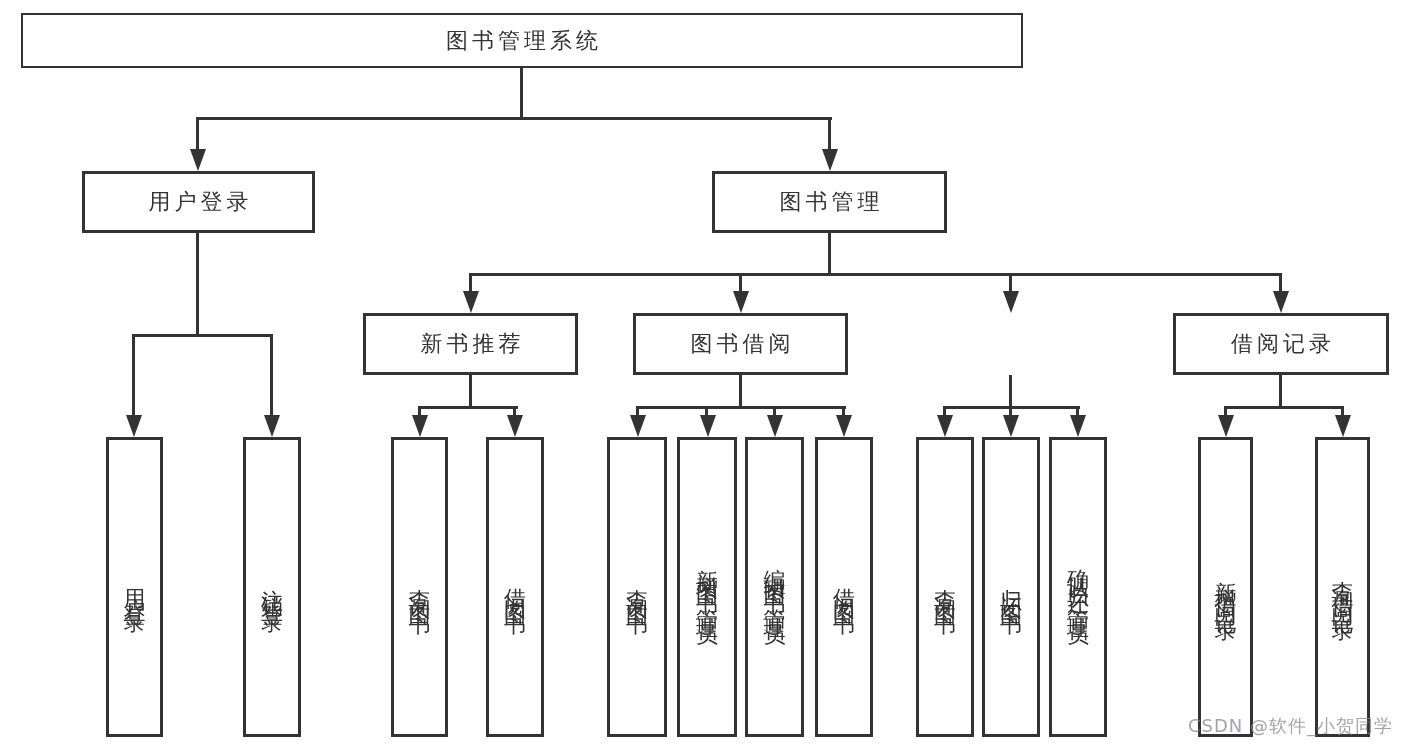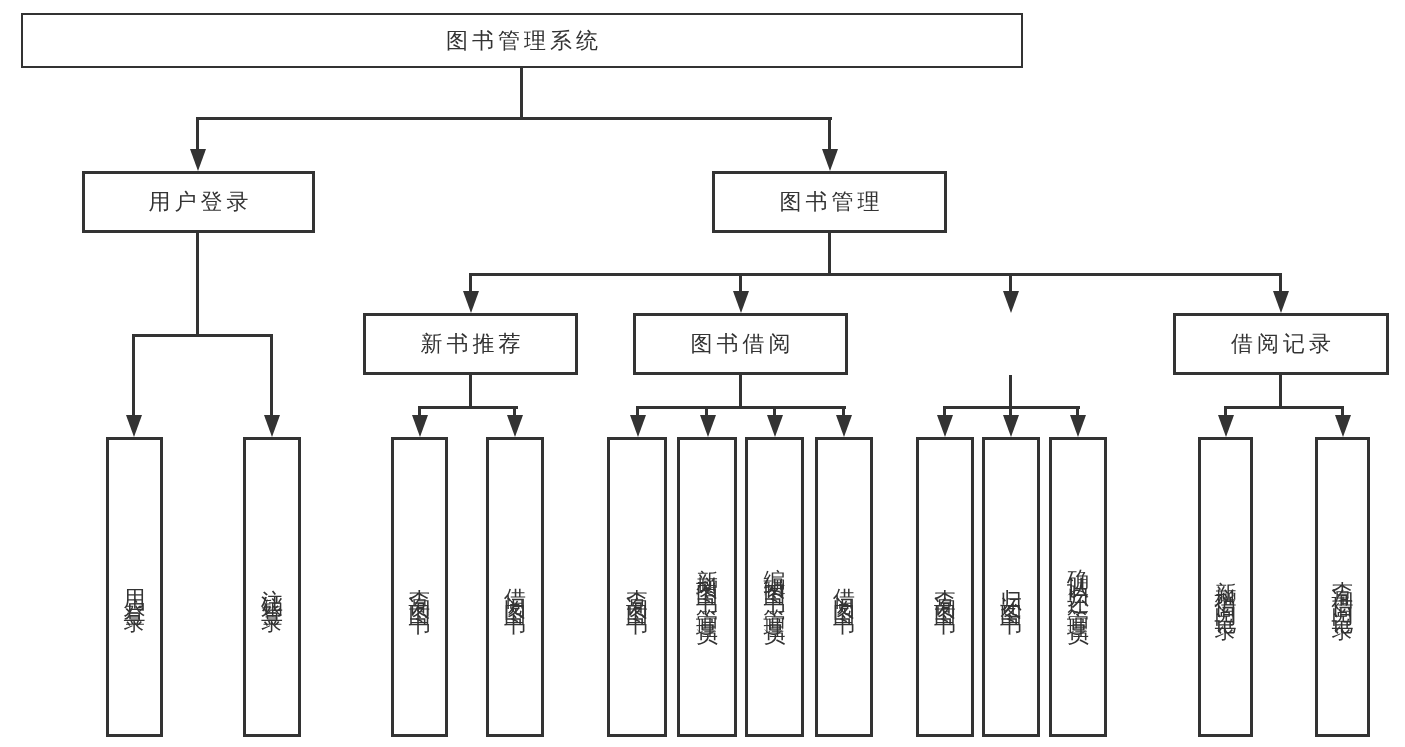--- a/index.html
+++ b/index.html
@@ -184,14 +184,15 @@
     <span class="vtext">确认归还（管理员）</span>
   </div>
 
   <div class="vbox" style="left:1198px; top:437px; width:55px; height:300px;">
     <span class="vtext">新增借阅记录</span>
   </div>
   <div class="vbox" style="left:1315px; top:437px; width:55px; height:300px;">
     <span class="vtext">查询借阅记录</span>
   </div>
 
+  <div class="watermark">CSDN @软件_小贺同学</div>
 
 </div>
 
 </body></html>

